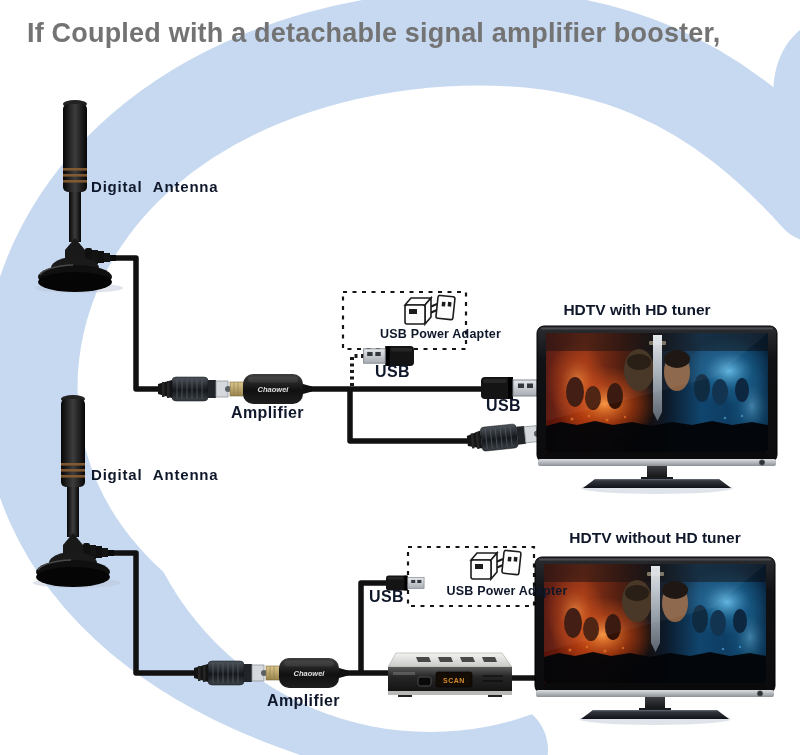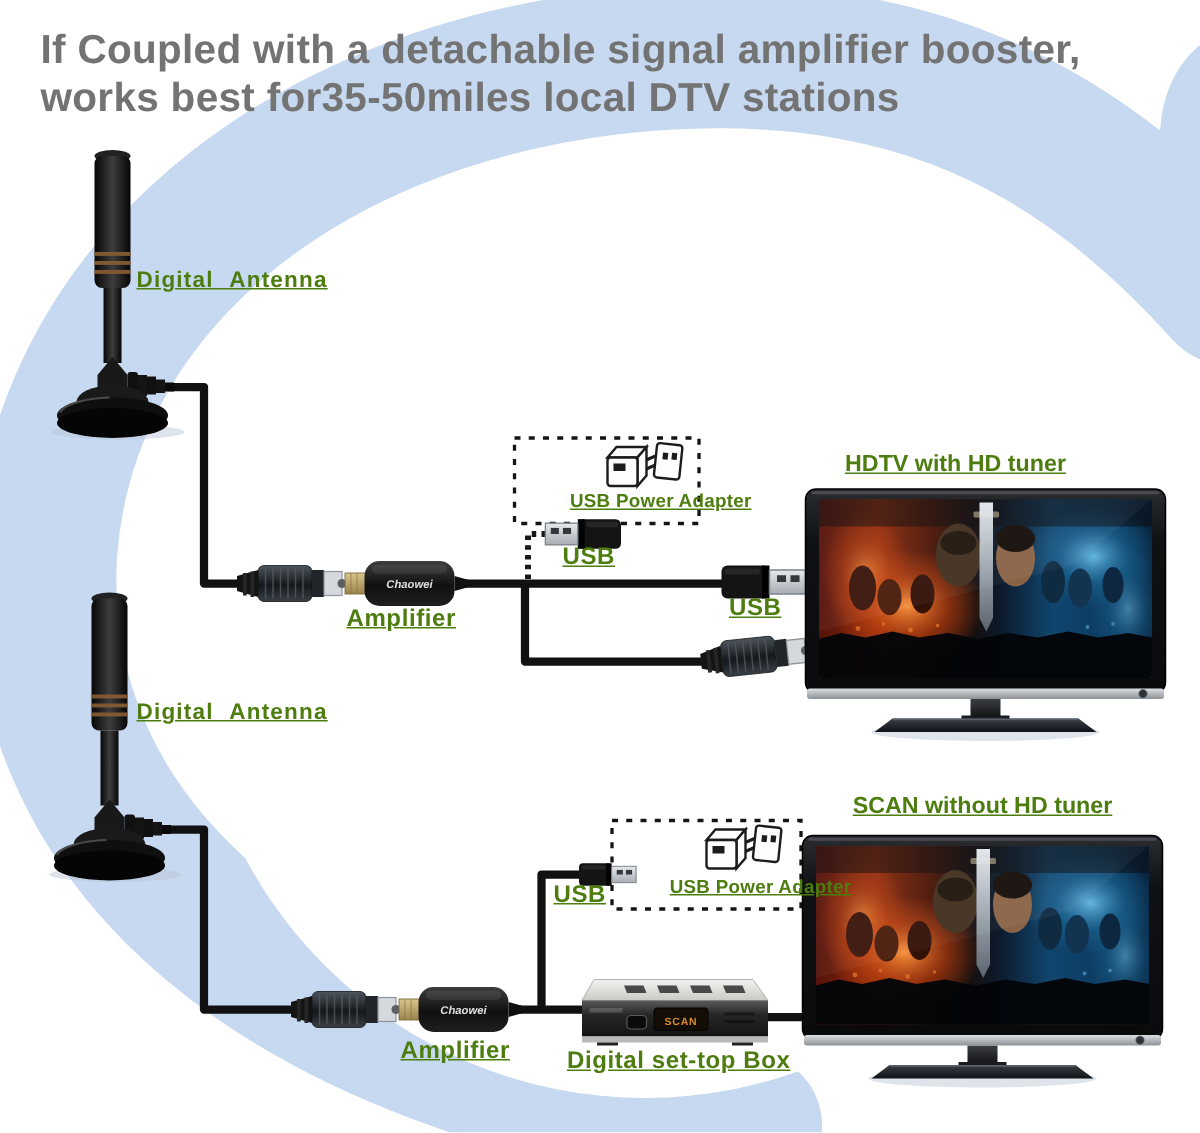--- a/index.html
+++ b/index.html
@@ -8,21 +8,21 @@
     background:#ffffff; overflow:hidden;
     font-family:"Liberation Sans", sans-serif;
   }
   .layer { position:absolute; left:0; top:0; width:800px; height:755px; }
   .title {
     position:absolute; left:27px; top:18px; width:766px;
     font-size:27px; font-weight:bold; color:#737373;
     line-height:1.18; letter-spacing:0.2px;
   }
   .lbl {
-    position:absolute; font-weight:bold; color:#4d7c0f; white-space:nowrap;text-decoration:underline;
+    position:absolute; font-weight:bold; color:#0f172a; white-space:nowrap;
   }
   .lbl.antenna { font-size:15px; word-spacing:6px; letter-spacing:0.8px; }
   .lbl.big { font-size:16px; letter-spacing:0.4px; }
   .lbl.tvlabel { font-size:15.5px; text-align:center; }
   .lbl.adapter { font-size:12.5px; text-align:center; letter-spacing:0.2px;margin-left:36px; }
 </style>
 </head>
 <body>
 
 <div class="stage">
@@ -278,30 +278,28 @@
     <use href="#sym-bnc" transform="translate(466,428) rotate(-6)"></use>
 
     <use href="#sym-stb" transform="translate(388,653)"></use>
 
     <use href="#sym-tv" transform="translate(537,326)"></use>
     <use href="#sym-tv" transform="translate(535,557)"></use>
   </svg>
 
   <div class="title">
     <div>If Coupled with a detachable signal amplifier booster,</div>
-    <div>works best for35-50miles local DTV stations</div>
   </div>
 
   <div class="lbl antenna" style="left:91px; top:178px;">Digital Antenna</div>
   <div class="lbl big" style="left:231px; top:404px;">Amplifier</div>
   <div class="lbl adapter" style="left:343px; top:327px; width:123px;">USB Power Adapter</div>
   <div class="lbl big" style="left:375px; top:363px;">USB</div>
   <div class="lbl big" style="left:486px; top:397px;">USB</div>
   <div class="lbl tvlabel" style="left:517px; top:301px; width:240px;">HDTV with HD tuner</div>
 
   <div class="lbl antenna" style="left:91px; top:466px;">Digital Antenna</div>
   <div class="lbl big" style="left:267px; top:692px;">Amplifier</div>
   <div class="lbl big" style="left:369px; top:588px;">USB</div>
   <div class="lbl adapter" style="left:408px; top:584px; width:126px;">USB Power Adapter</div>
-  <div class="lbl big" style="left:378px; top:699px; width:144px; text-align:center;">Digital set-top Box</div>
-  <div class="lbl tvlabel" style="left:535px; top:529px; width:240px;">SCAN without HD tuner</div>
+  <div class="lbl tvlabel" style="left:535px; top:529px; width:240px;">HDTV without HD tuner</div>
 
 </div>
 
 </body></html>

